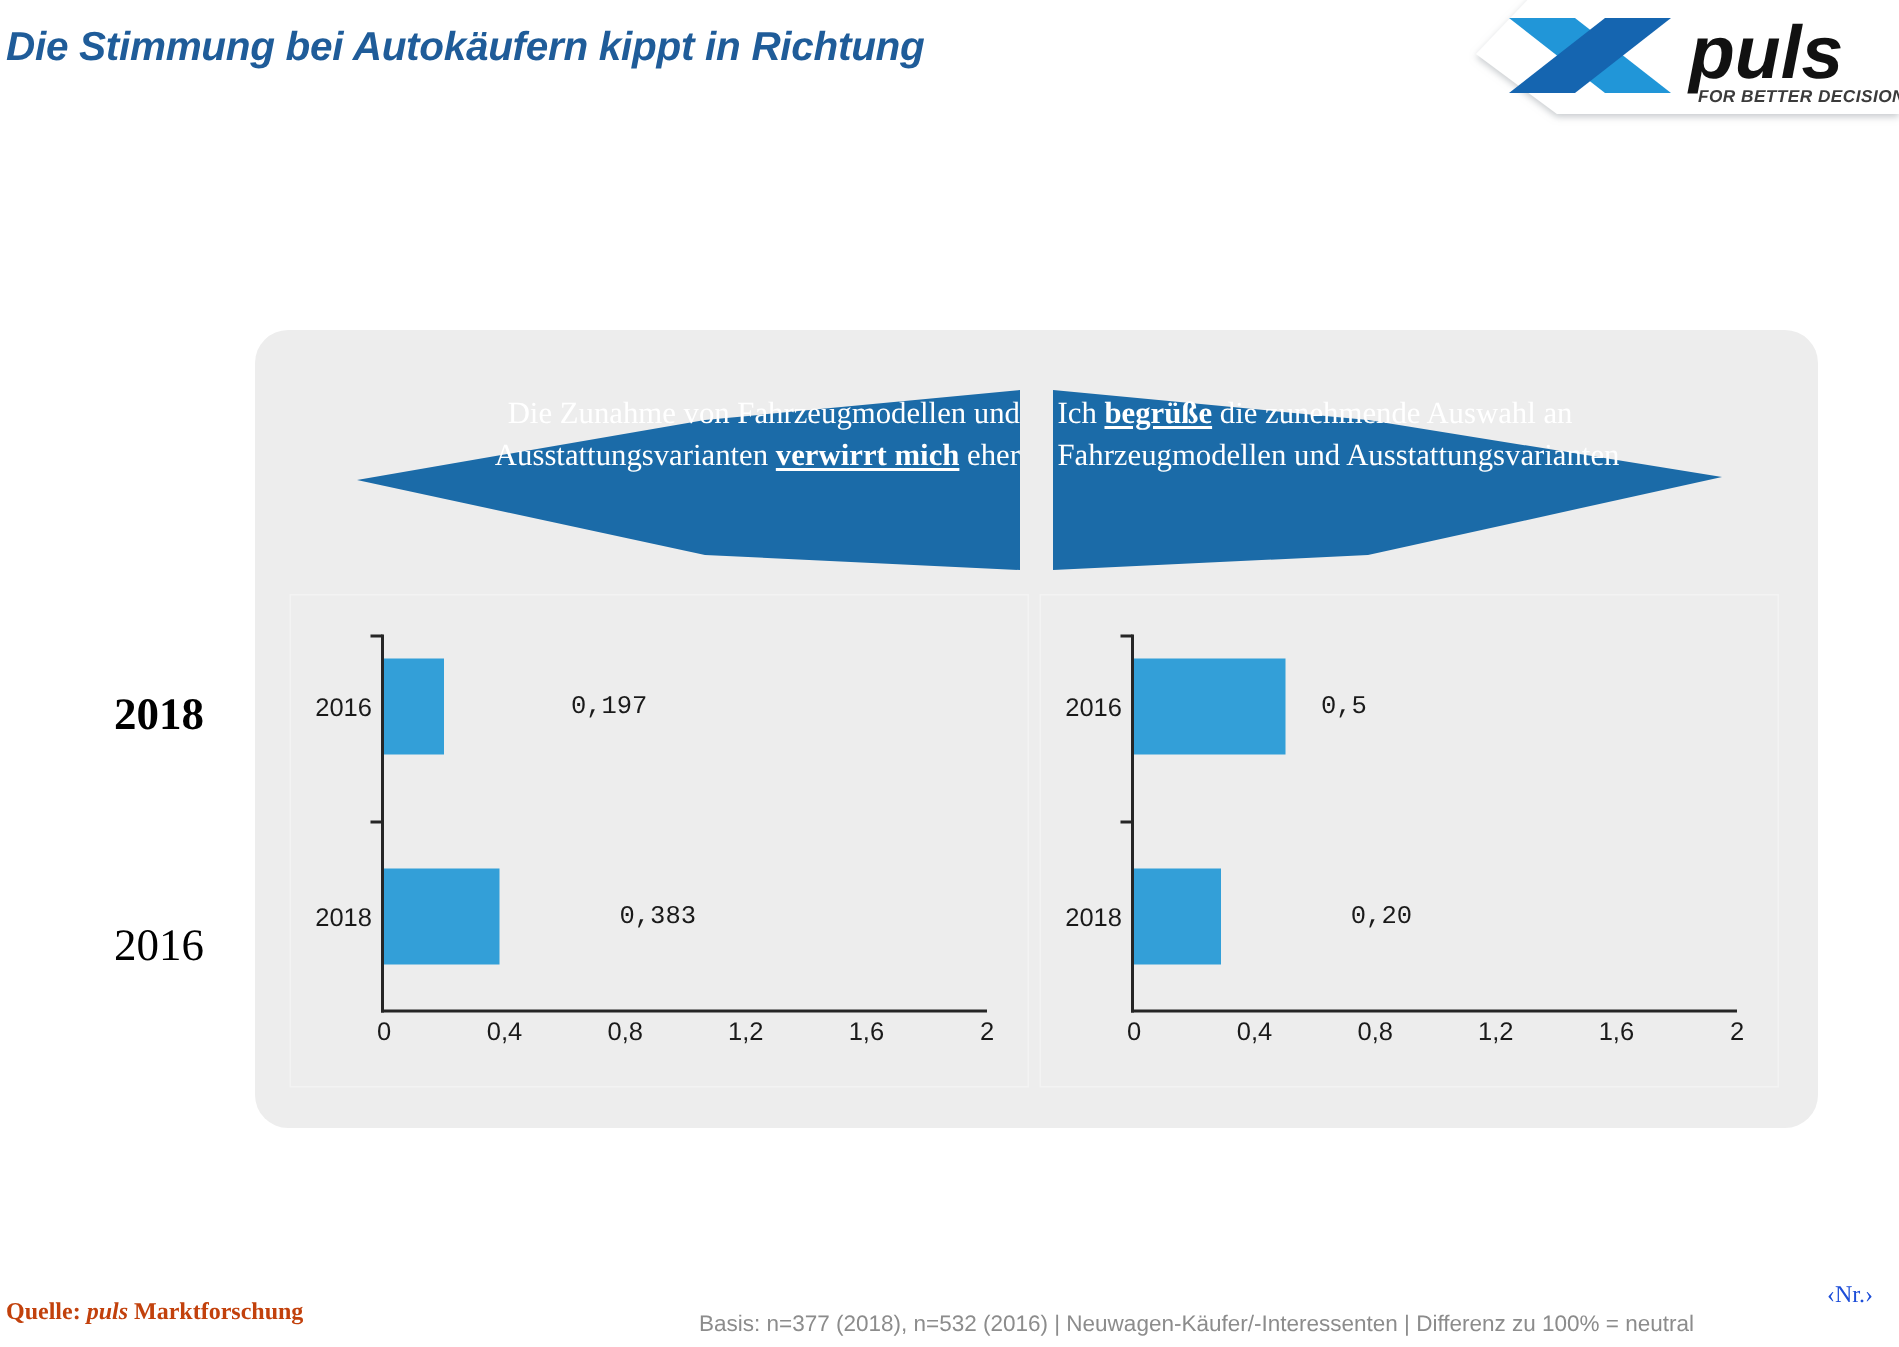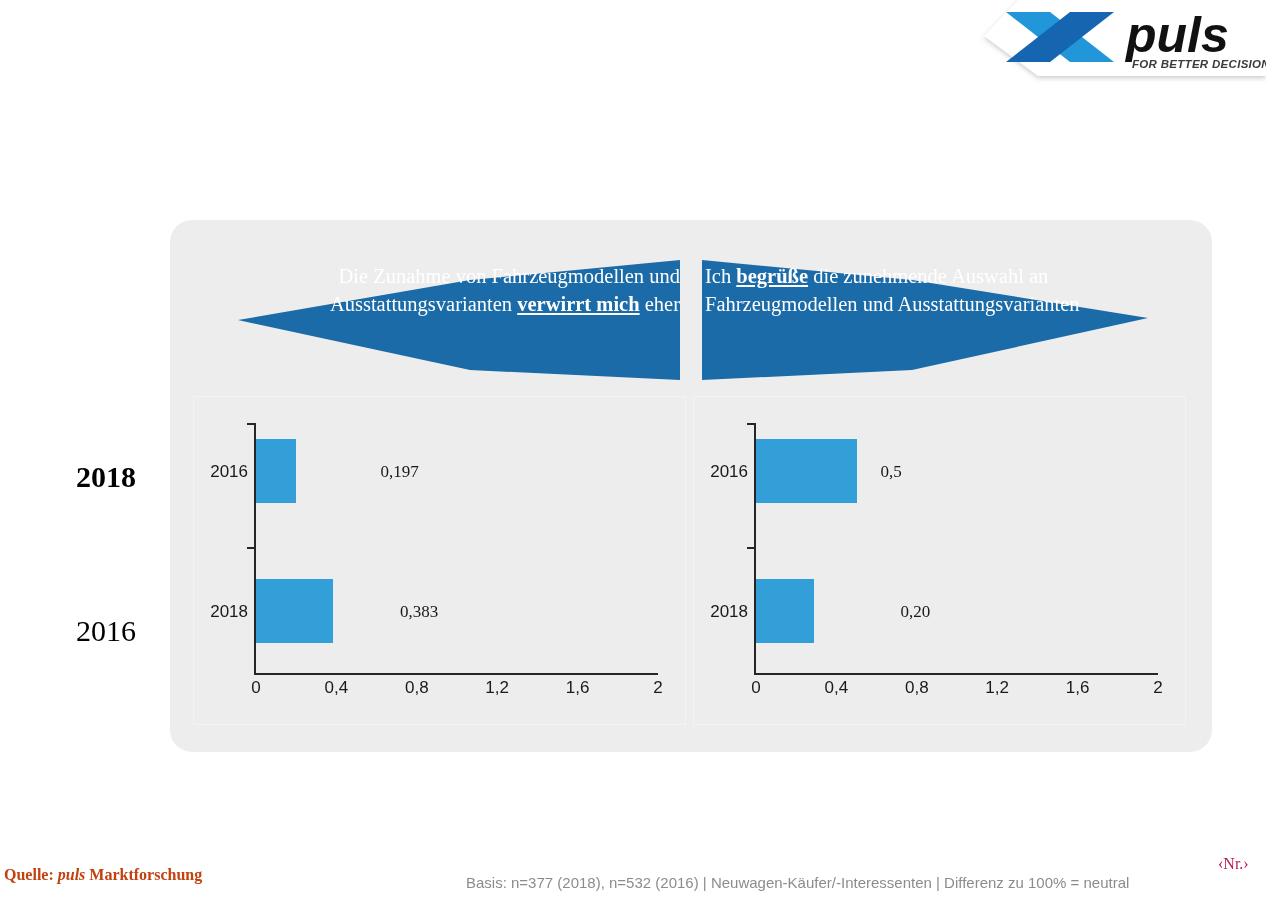--- a/index.html
+++ b/index.html
@@ -179,21 +179,21 @@
     text-align: right;
     font-family: "Liberation Sans", sans-serif;
     font-size: 17px;
     color: #1A1A1A;
   }
   .catlab-0 { top: 65px; }
   .catlab-1 { top: 205px; }
 
   .val-label {
     position: absolute;
-    font-family: Liberation Serif, serif;
+    font-family: Liberation Mono, monospace;
     font-size: 17px;
     color: #1A1A1A;
   }
   .val-0 { top: 65px; }
   .val-1 { top: 205px; }
 
   .xticks {
     position: absolute;
     left: 60px;
     top: 281px;
@@ -232,28 +232,29 @@
     font-size: 15px;
     color: #8C8C8C;
     white-space: nowrap;
   }
   .footer-nr {
     position: absolute;
     left: 1218px;
     top: 855px;
     font-family: "Liberation Serif", serif;
     font-size: 16px;
-    color: #be185d;
+    color: #1d4ed8;
     white-space: nowrap;
   }
 </style>
 </head>
 <body>
 
 <div class="slide-title">
+  <span>Die Stimmung bei Autokäufern kippt in Richtung</span>
 </div>
 
 <div class="logo-ribbon">
   <svg width="300" height="90" viewBox="0 0 300 90">
     <defs>
       <filter id="rshadow" x="-20%" y="-20%" width="150%" height="160%">
         <feDropShadow dx="0" dy="2" stdDeviation="2.5" flood-color="#9aa0a6" flood-opacity="0.55"></feDropShadow>
       </filter>
     </defs>
 
@@ -301,21 +302,21 @@
         <div class="tick-top"></div>
         <div class="tick-mid"></div>
 
         <div class="catlab catlab-0">2016</div>
         <div class="catlab catlab-1">2018</div>
 
         <div class="bar bar-row0" style="width: 39.597px; background: rgb(51, 159, 216);"></div>
         <div class="bar bar-row1" style="width: 76.983px; background: rgb(51, 159, 216);"></div>
 
         <div class="val-label val-0" style="left: 186.62px;">0,197</div>
-        <div class="val-label val-1" style="left: 206px;">0,383</div>
+        <div class="val-label val-1" style="left: 219px;">0,383</div>
 
         <div class="xticks">
             <span class="xtick" style="left: 2px;">0</span>
             <span class="xtick" style="left: 82.4px;">0,4</span>
             <span class="xtick" style="left: 162.8px;">0,8</span>
             <span class="xtick" style="left: 243.2px;">1,2</span>
             <span class="xtick" style="left: 323.6px;">1,6</span>
             <span class="xtick" style="left: 404px;">2</span>
           </div>
       </div>

